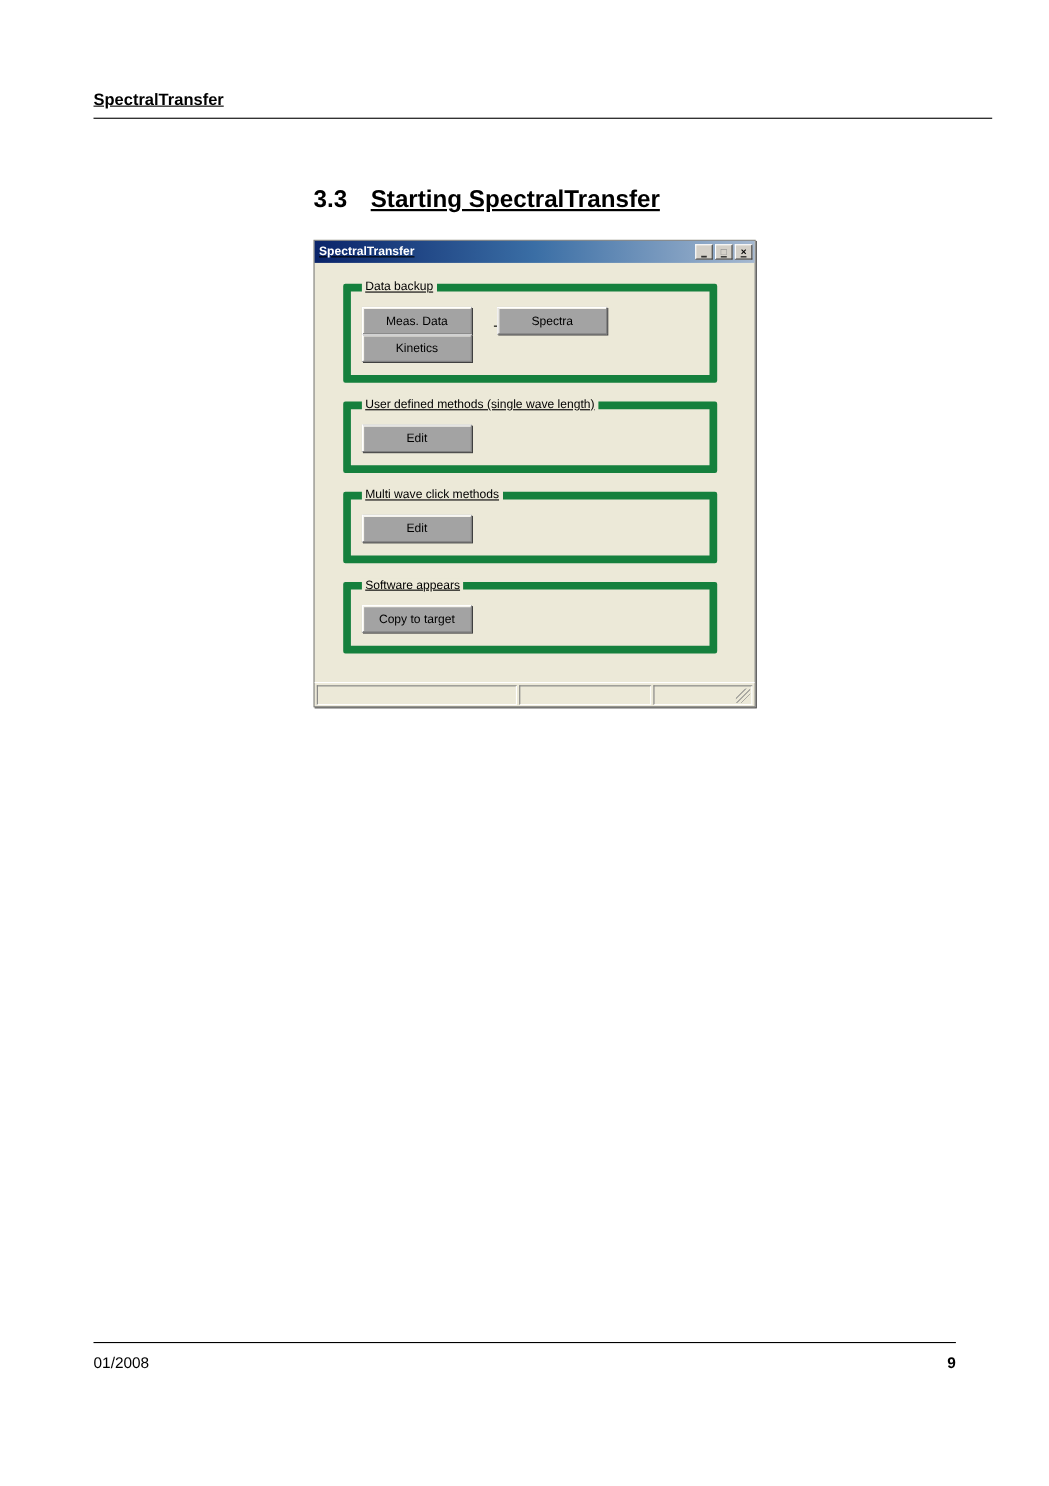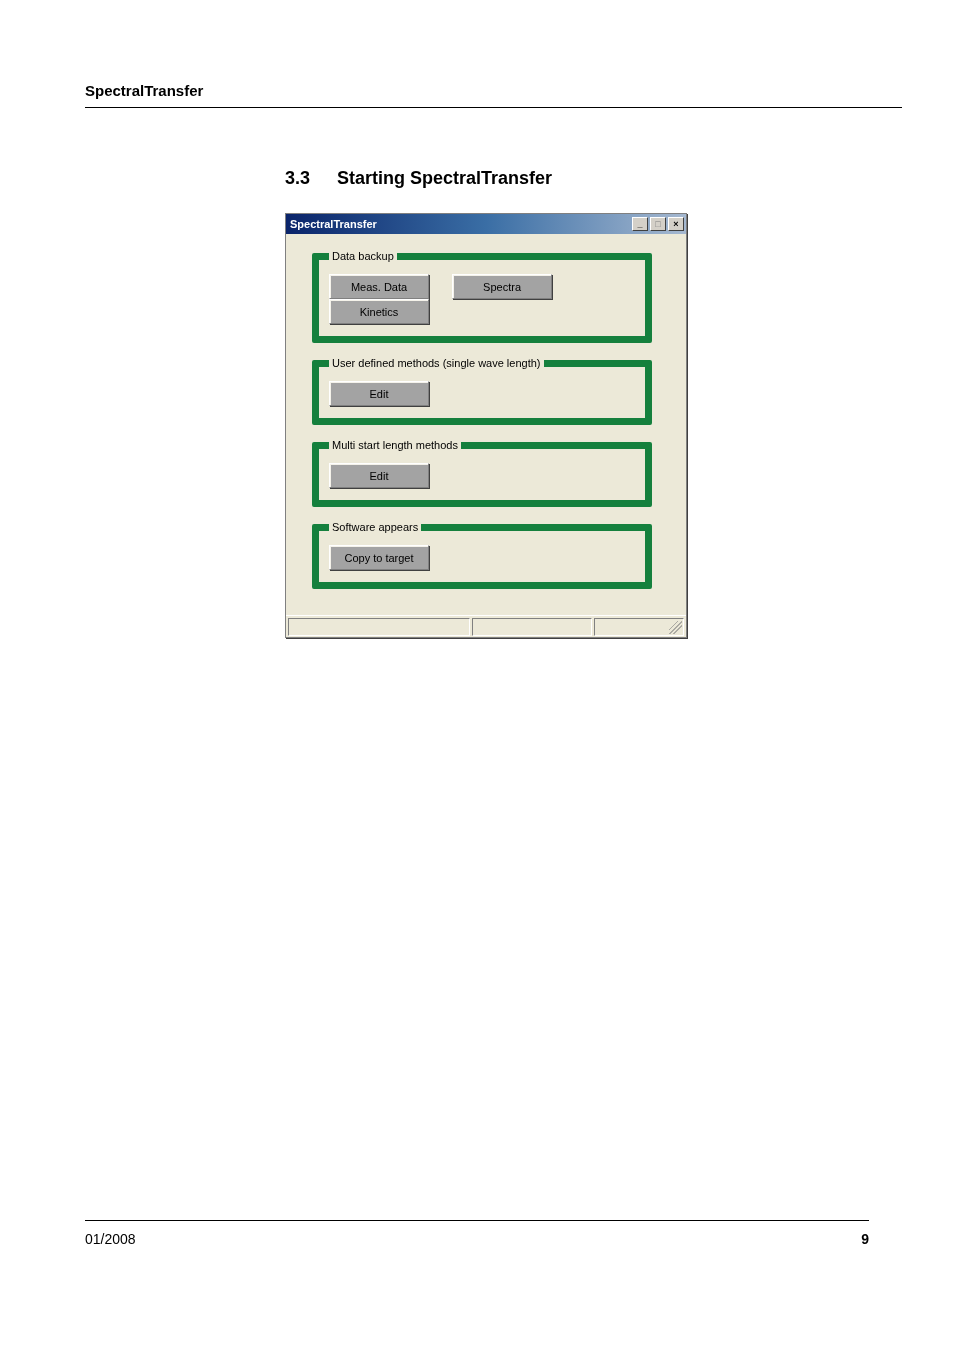--- a/index.html
+++ b/index.html
@@ -8,36 +8,37 @@
     padding: 0;
     background: #ffffff;
     font-family: Arial, Helvetica, sans-serif;
     color: #000;
   }
   .page {
     width: 954px;
     height: 1351px;
     position: relative;
     padding: 82px 52px 0 85px;
+    text-decoration: underline;
   }
   .running-header {
     display: flex;
     justify-content: space-between;
     font-weight: bold;
     font-size: 15px;
     padding-bottom: 8px;
     border-bottom: 1.5px solid #000;
   }
   .content {
     margin-left: 200px;
     margin-top: 60px;
   }
   .section-heading {
     font-weight: bold;
-    font-size: 18px;
+    font-size: 22px;
   }
   .section-heading .num {
     display: inline-block;
     width: 52px;
   }
   .body-text {
     margin-top: 20px;
     font-size: 16px;
     line-height: 1.35;
   }
@@ -199,21 +200,21 @@
           <span class="btn">Spectra</span>
           <span class="btn">Kinetics</span>
         </fieldset>
 
         <fieldset class="group">
           <legend>User defined methods (single wave length)</legend>
           <span class="btn">Edit</span>
         </fieldset>
 
         <fieldset class="group">
-          <legend>Multi start length methods</legend>
+          <legend>Multi wave click methods</legend>
           <span class="btn">Edit</span>
         </fieldset>
 
         <fieldset class="group">
           <legend>Software appears</legend>
           <span class="btn">Copy to target</span>
         </fieldset>
 
       </div>
 

